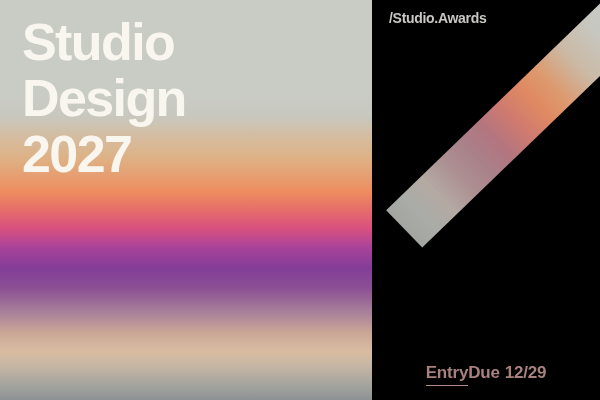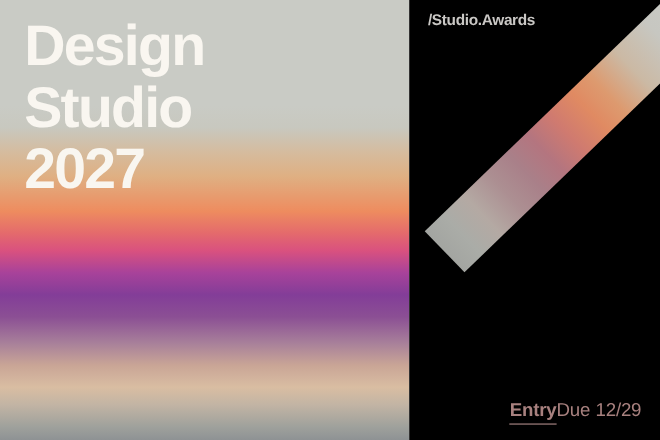--- a/index.html
+++ b/index.html
@@ -117,55 +117,55 @@
   }
 
   
   #footer {
     position:absolute;
     left:0; right:0;
     bottom:14px;
     padding:0 17px;
     display:flex;
     align-items:baseline;
-    justify-content:flex-end;
+    justify-content:center;
     z-index:3;
   }
 
   #entry-link {
     font-size:17px;
     font-weight:bold;
     letter-spacing:-0.2px;
     color:#a8817f;
     text-decoration:none;
     border-bottom:1.5px solid #b08c8a;
     padding-bottom:2px;
     cursor:pointer;
   }
 
   #due-label {
     font-size:17px;
-    font-weight:normal;
+    font-weight:bold;
     letter-spacing:-0.2px;
     color:#a8817f;
     white-space:nowrap;
   }
   #due-label .due-word { margin-right:5px; }
 </style>
 </head>
 <body>
 
 <div id="poster">
 
   <section id="left-panel">
     <div id="left-gradient"></div>
 
     <h1 id="headline">
+      <span class="line">Studio</span>
       <span class="line">Design</span>
-      <span class="line">Studio</span>
       <span class="line">2027</span>
     </h1>
   </section>
 
   <section id="right-panel">
 
     <div id="brand-mark">/Studio.Awards</div>
 
     <div id="diagonal-bar"></div>
 

